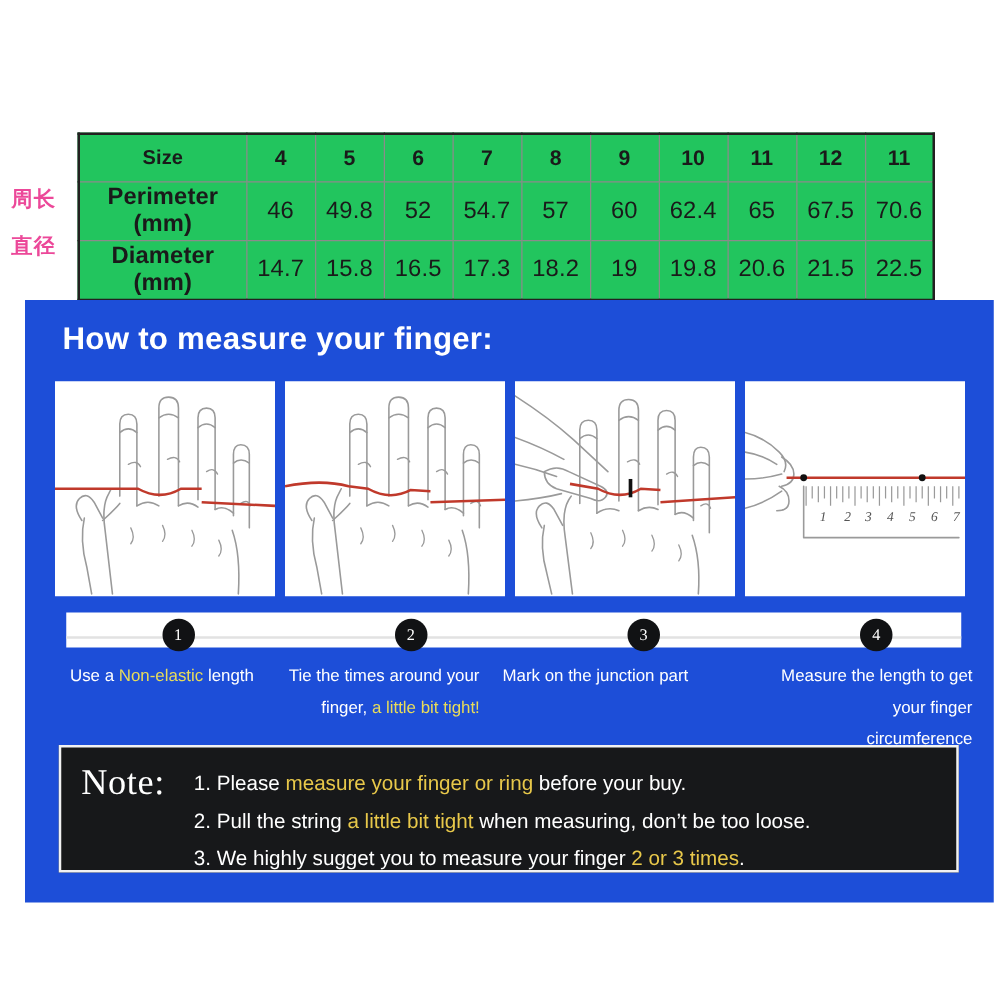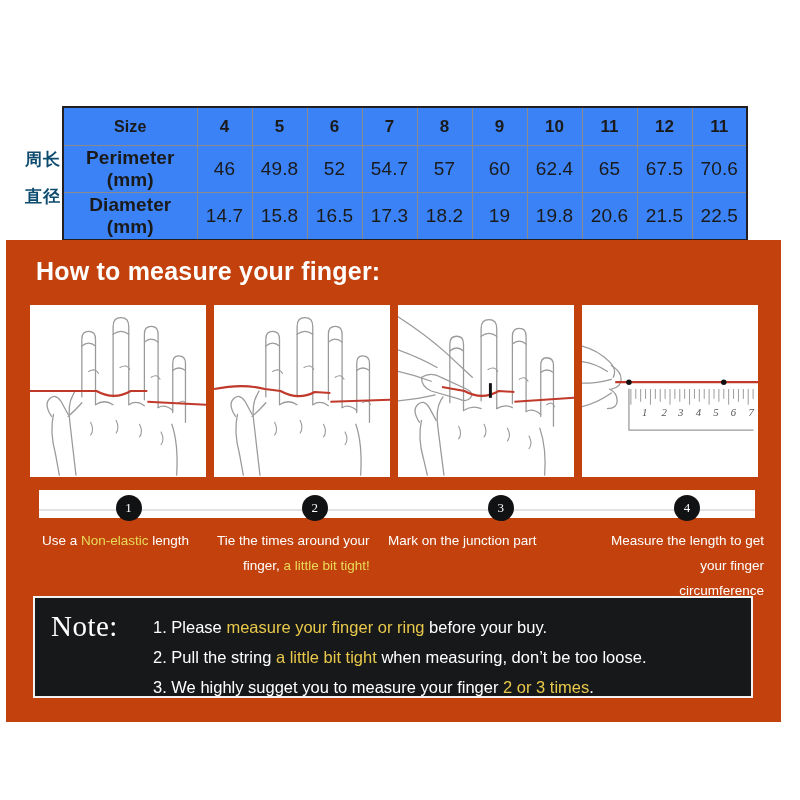--- a/index.html
+++ b/index.html
@@ -19,21 +19,21 @@
   #size-table-wrap {
     position: absolute;
     left: 62px;
     top: 106px;
     width: 686px;
   }
   table.size-table {
     border-collapse: collapse;
     width: 100%;
     table-layout: fixed;
-    background: #3b82f6;
+    background: #22c55e;
     border: 2px solid #231f20;
   }
   table.size-table td {
     border: 1px solid #8b8b8b;
     text-align: center;
     vertical-align: middle;
     color: #1a1a1a;
     height: 35px;
     font-size: 14.5px;
     letter-spacing: .1px;
@@ -44,39 +44,38 @@
     font-size: 14px;
   }
   tr.head-row td { font-weight: bold; font-size: 17px; }
   tr.head-row td.row-label { font-size: 16px; }
   tr.data-row td { font-size: 19px; }
 
   
   .cn-label {
     position: absolute;
     left: 9px;
-    color: #0c4a6e;
+    color: #ec4899;
     font-size: 17px;
     font-family: "DejaVu Sans", sans-serif;
     font-weight: 600;
     letter-spacing: 1px;
     white-space: nowrap;
-    margin-left: 16px;
   }
   #cn-perimeter { top: 148px; }
   #cn-diameter  { top: 185px; }
 
   
   #black-panel {
     position: absolute;
-    left: 6px;
+    left: 20px;
     top: 240px;
     width: 775px;
     height: 482px;
-    background: #c2410c;
+    background: #1d4ed8;
     box-sizing: border-box;
   }
   #panel-title {
     position: absolute;
     left: 30px;
     top: 17px;
     color: #ffffff;
     font-size: 25px;
     font-weight: bold;
     letter-spacing: .2px;
@@ -178,21 +177,20 @@
     position: absolute;
     left: 106px;
     top: 14px;
     right: 10px;
   }
   .note-line {
     color: #ffffff;
     font-size: 16.5px;
     line-height: 30px;
     white-space: nowrap;
-    margin-left: 12px;
   }
   .note-line .hl { color: #e8c84a; }
 </style>
 </head>
 <body>
 
 <div id="cn-perimeter" class="cn-label">周长</div>
 <div id="cn-diameter" class="cn-label">直径</div>
 
 <div id="size-table-wrap">

